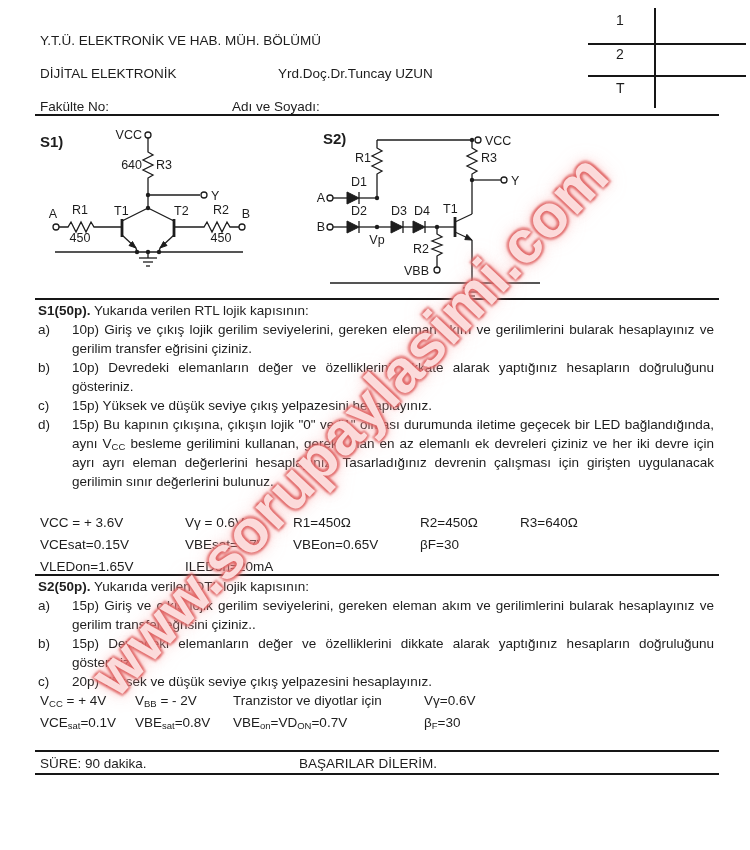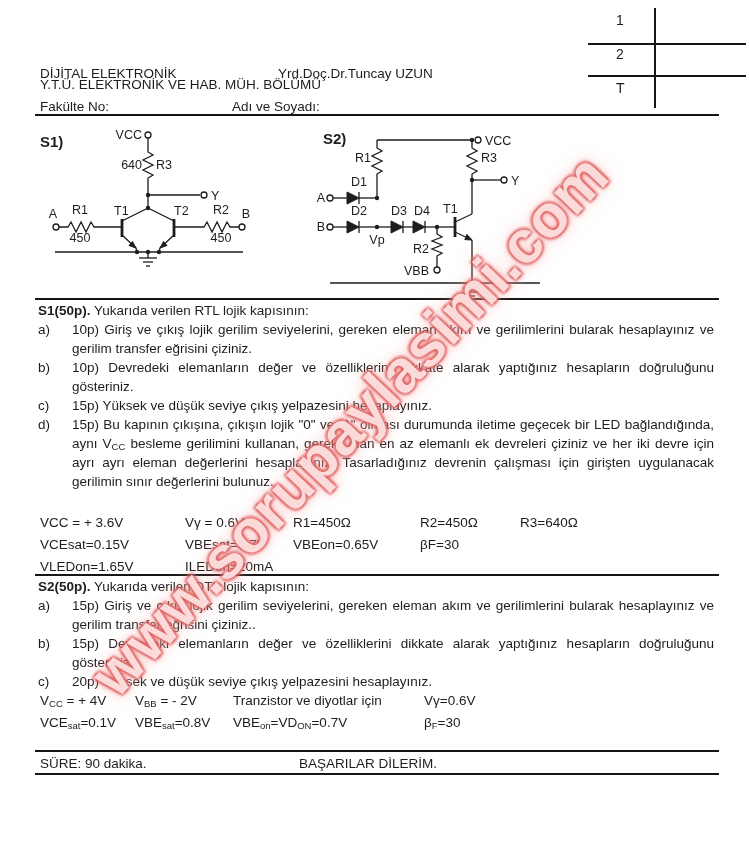--- a/index.html
+++ b/index.html
@@ -32,21 +32,21 @@
       color:rgba(255,234,234,0.88);
       text-shadow:2px 2px 2px rgba(222,95,95,0.65), -2px -2px 2px rgba(222,95,95,0.65),
                   2px -2px 2px rgba(222,95,95,0.6), -2px 2px 2px rgba(222,95,95,0.6),
                   0 0 9px rgba(248,150,150,0.75), 0 0 18px rgba(250,170,170,0.55);}
 </style>
 </head>
 <body>
 
 <div class="page">
 
-  <div class="abs t13" style="left:40px;top:32px;margin-top:44px;">Y.T.Ü. ELEKTRONİK VE HAB. MÜH. BÖLÜMÜ</div>
+  <div class="abs t13" style="left:40px;top:32px;">Y.T.Ü. ELEKTRONİK VE HAB. MÜH. BÖLÜMÜ</div>
   <div class="abs t13" style="left:40px;top:65px;">DİJİTAL ELEKTRONİK</div>
   <div class="abs t13" style="left:278px;top:65px;">Yrd.Doç.Dr.Tuncay UZUN</div>
   <div class="abs t13" style="left:40px;top:98px;">Fakülte No:</div>
   <div class="abs t13" style="left:232px;top:98px;">Adı ve Soyadı:</div>
   <div class="sep" style="left:35px;top:114px;width:684px;"></div>
 
   <div>
     <div class="vline" style="left:654px;top:8px;height:100px;"></div>
     <div class="sep" style="left:588px;top:43px;width:158px;"></div>
     <div class="sep" style="left:588px;top:75px;width:158px;"></div>

